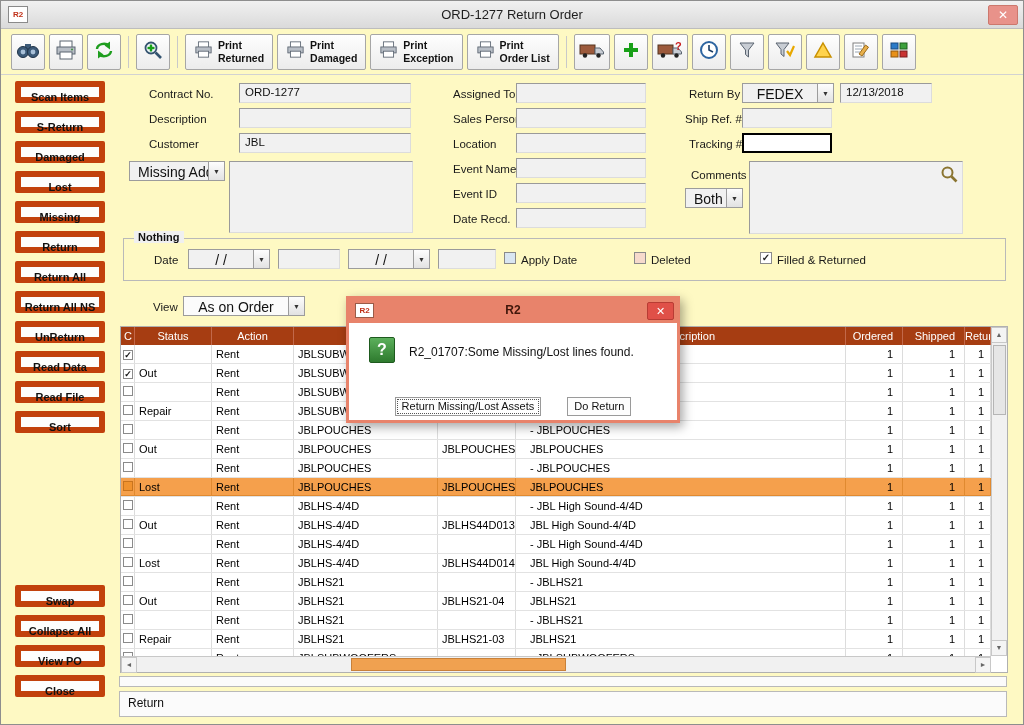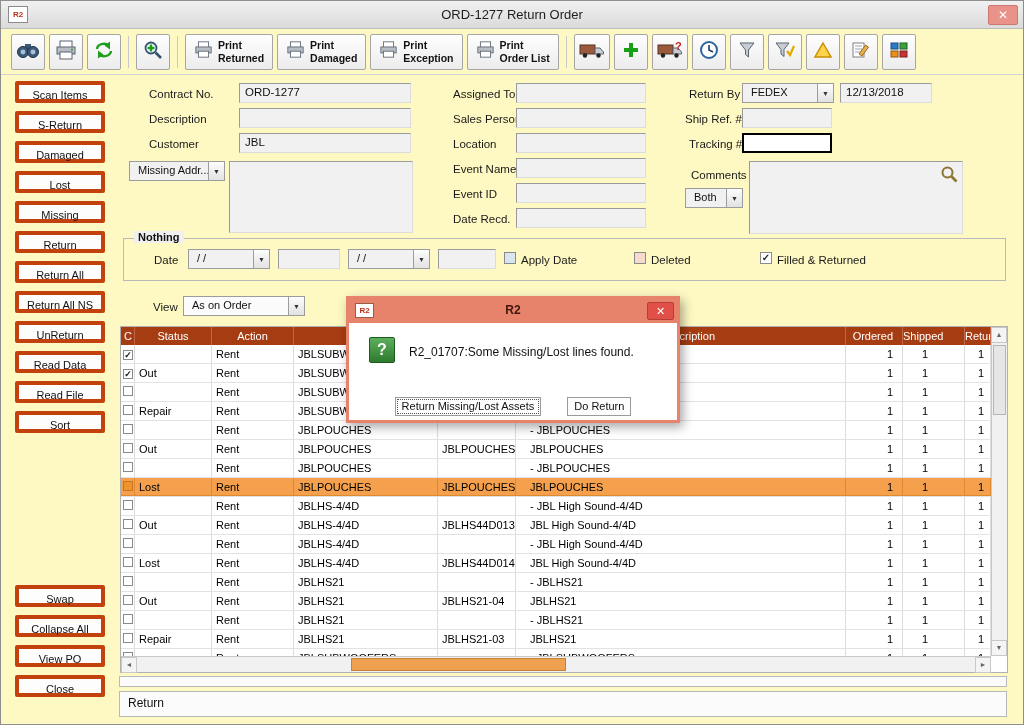--- a/index.html
+++ b/index.html
@@ -14,30 +14,30 @@
 
   
   .toolbar{position:absolute;top:28px;left:0;right:0;height:46px;display:flex;align-items:center;padding:0 10px;gap:4px;border-bottom:1px solid #D2D2D2;}
   .tbtn{height:36px;min-width:34px;background:linear-gradient(#FEFEFE,#ECECEC);border:1px solid #A6A6A6;border-radius:2px;display:flex;align-items:center;justify-content:center;gap:5px;padding:0 4px;}
   .tbtn.print{padding:0 8px;}
   .tlines{display:flex;flex-direction:column;align-items:flex-start;font-size:10.5px;font-weight:bold;line-height:1.2;color:#111;}
   .tsep{width:1px;height:32px;background:#C9C9C9;margin:0 3px;}
 
   
   .sidebar{position:absolute;left:0;top:80px;bottom:0;width:114px;}
-  .sbtn{display:block;margin:0 0 8px 14px;width:90px;height:22px;background:#FDFDFD;border:4px solid #c2410c;border-radius:2px;font-size:11px;color:#111;text-align:center;line-height:20px;cursor:default;}
+  .sbtn{display:block;margin:0 0 8px 14px;width:90px;height:22px;background:#FDFDFD;border:6px solid #c2410c;border-radius:2px;font-size:11px;color:#111;text-align:center;line-height:20px;cursor:default;font-weight:bold;}
   .sidebar-bottom{position:absolute;left:0;bottom:19px;}
 
   
   .lbl{position:absolute;font-size:11.5px;color:#1A1A1A;white-space:nowrap;}
   .field{position:absolute;height:20px;background:#F1F1F1;border:1px solid;border-color:#9A9A9A #DCDCDC #DCDCDC #9A9A9A;font-size:11.5px;padding:2px 5px;color:#111;white-space:nowrap;overflow:hidden;}
   .field-white{position:absolute;height:20px;background:#FFF;border:2px solid #000;font-size:11.5px;padding:1px 5px;color:#111;}
   .tarea{position:absolute;background:#F1F1F1;border:1px solid;border-color:#9A9A9A #DCDCDC #DCDCDC #9A9A9A;}
   .combo{position:absolute;display:flex;height:20px;}
-  .combo .ctxt{flex:1;background:#F1F1F1;border:1px solid #9C9C9C;border-right:none;padding:2px 8px;font-size:11px;color:#111;white-space:nowrap;overflow:hidden;}
+  .combo .ctxt{flex:1;background:#F1F1F1;border:1px solid #9C9C9C;border-right:none;padding:2px 8px;font-size:14px;color:#111;white-space:nowrap;overflow:hidden;text-align:center;}
   .combo .carw{width:17px;background:linear-gradient(#FDFDFD,#E2E2E2);border:1px solid #9C9C9C;display:flex;align-items:center;justify-content:center;font-size:7px;color:#333;}
 
   
   .fieldsetbox{position:absolute;left:122px;top:237px;width:883px;height:43px;border:1px solid #B9B9B9;}
   .legend{position:absolute;top:-8px;left:10px;background:#F0F0F0;padding:0 4px;font-size:11px;font-weight:bold;color:#111;}
   .cb{position:absolute;width:12px;height:12px;border:1px solid #8A8A8A;background:#fff;font-size:10px;line-height:10px;text-align:center;color:#222;font-weight:bold;}
   .cb.tint-blue{background:#D9E6F2;}
   .cb.tint-pink{background:#F6DACC;}
 
   
@@ -47,21 +47,21 @@
   .grid-body{position:absolute;left:0;top:18px;width:870px;height:311px;overflow:hidden;background:#fff;}
   .trow{display:flex;height:19px;border-bottom:1px solid #E2E2E2;background:#fff;}
   .tc{border-right:1px solid #DCDCDC;padding:3px 4px 0 4px;font-size:11px;color:#000;white-space:nowrap;overflow:hidden;}
   .col-c{width:14px;padding:3px 1px 0 2px;}
   .col-status{width:77px;}
   .col-action{width:82px;}
   .col-product{width:144px;}
   .col-serial{width:78px;}
   .col-desc{width:330px;padding-left:14px;}
   .col-ordered{width:57px;text-align:right;padding-right:9px;}
-  .col-shipped{width:62px;text-align:center;padding-right:21px;}
+  .col-shipped{width:62px;text-align:right;padding-right:9px;}
   .col-returned{width:26px;text-align:right;padding-right:6px;}
   .rowcb{display:inline-block;width:10px;height:10px;border:1px solid #8A8A8A;background:#fff;font-size:9px;line-height:9px;text-align:center;color:#111;font-weight:bold;}
   .trow.lost{background:#F5A04C;}
   .trow.lost .tc{border-right-color:#E08A30;border-bottom:1px solid #E08A30;}
   .trow.lost .rowcb{background:#F0922E;border-color:#C8741E;}
 
   
   .vscroll{position:absolute;left:870px;top:0;width:16px;height:329px;background:#F1F1F1;border-left:1px solid #C8C8C8;}
   .hscroll{position:absolute;left:0;top:329px;width:870px;height:16px;background:#F1F1F1;border-top:1px solid #C8C8C8;}
   .sarrow{position:absolute;width:16px;height:16px;background:#F4F4F4;border:1px solid #C8C8C8;font-size:7px;color:#666;text-align:center;line-height:14px;}

